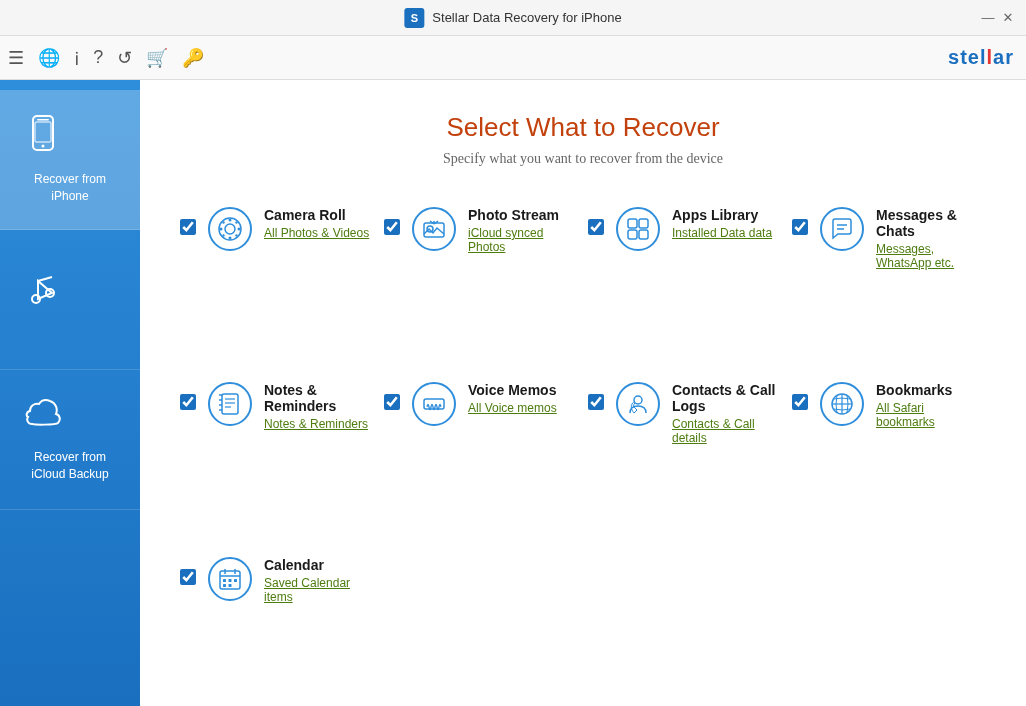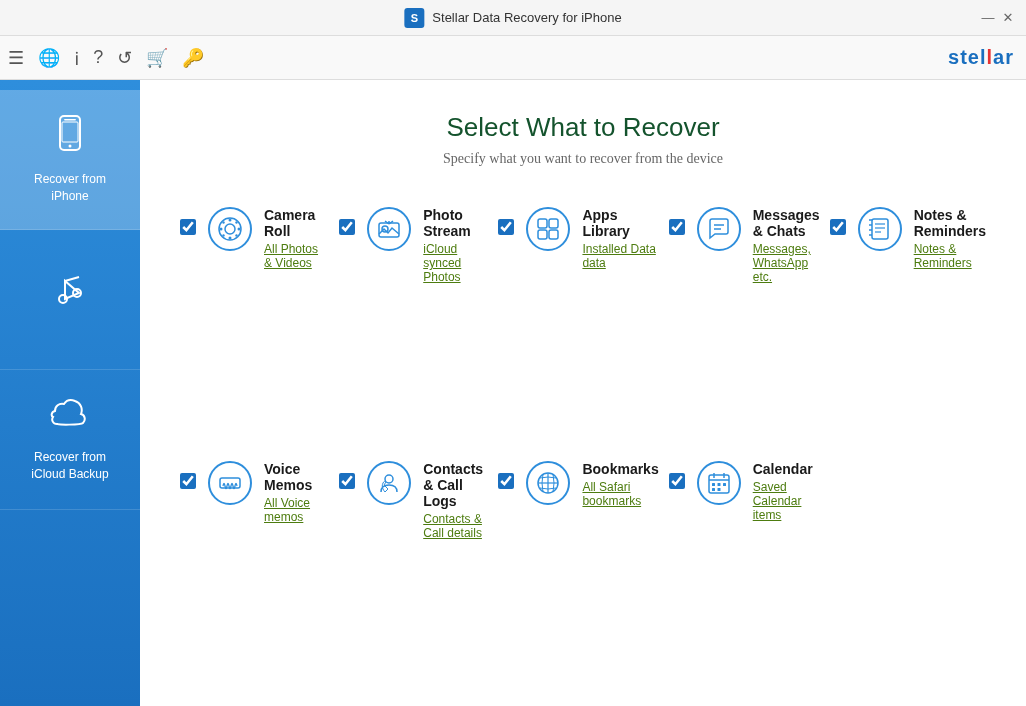--- a/index.html
+++ b/index.html
@@ -62,21 +62,21 @@
     .sidebar {
       width: 140px;
       background: linear-gradient(180deg, #2e8edc 0%, #1a6fbf 100%);
       display: flex;
       flex-direction: column;
       padding-top: 10px;
     }
     .sidebar-item {
       display: flex;
       flex-direction: column;
-      align-items: center;
+      align-items: flex-start;
       justify-content: center;
       padding: 18px 24px;
       cursor: pointer;
       color: white;
       text-align: center;
       border-bottom: 1px solid rgba(255,255,255,0.15);
       min-height: 140px;
     }
     .sidebar-item.active {
       background: rgba(255,255,255,0.25);
@@ -92,33 +92,33 @@
       flex-direction: column;
       padding: 0;
     }
     .content-header {
       text-align: center;
       padding: 32px 20px 20px;
     }
     .content-title {
       font-size: 26px;
       font-weight: 400;
-      color: #14532d;
+      color: #c2410c;
       margin-bottom: 8px;
     }
     .content-subtitle {
       font-size: 14px;
       color: #666;
       font-family: Liberation Serif, serif;
     }
 
     
     .options-grid {
       display: grid;
-      grid-template-columns: repeat(5, 1fr);
+      grid-template-columns: repeat(4, 1fr);
       gap: 30px 10px;
       padding: 20px 40px;
       flex: 1;
     }
     .option-item {
       display: flex;
       align-items: flex-start;
       gap: 12px;
     }
     .option-checkbox {

